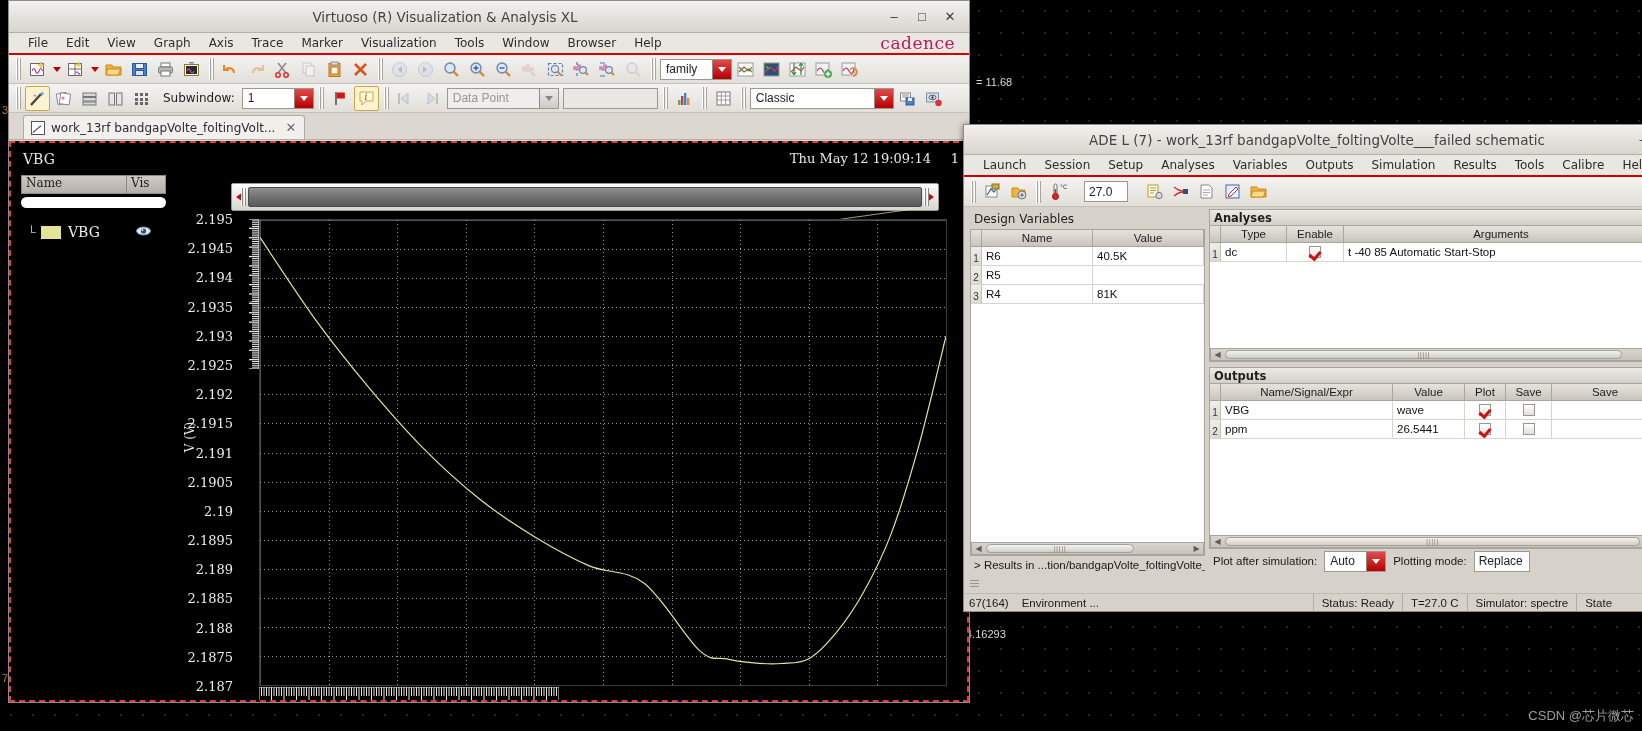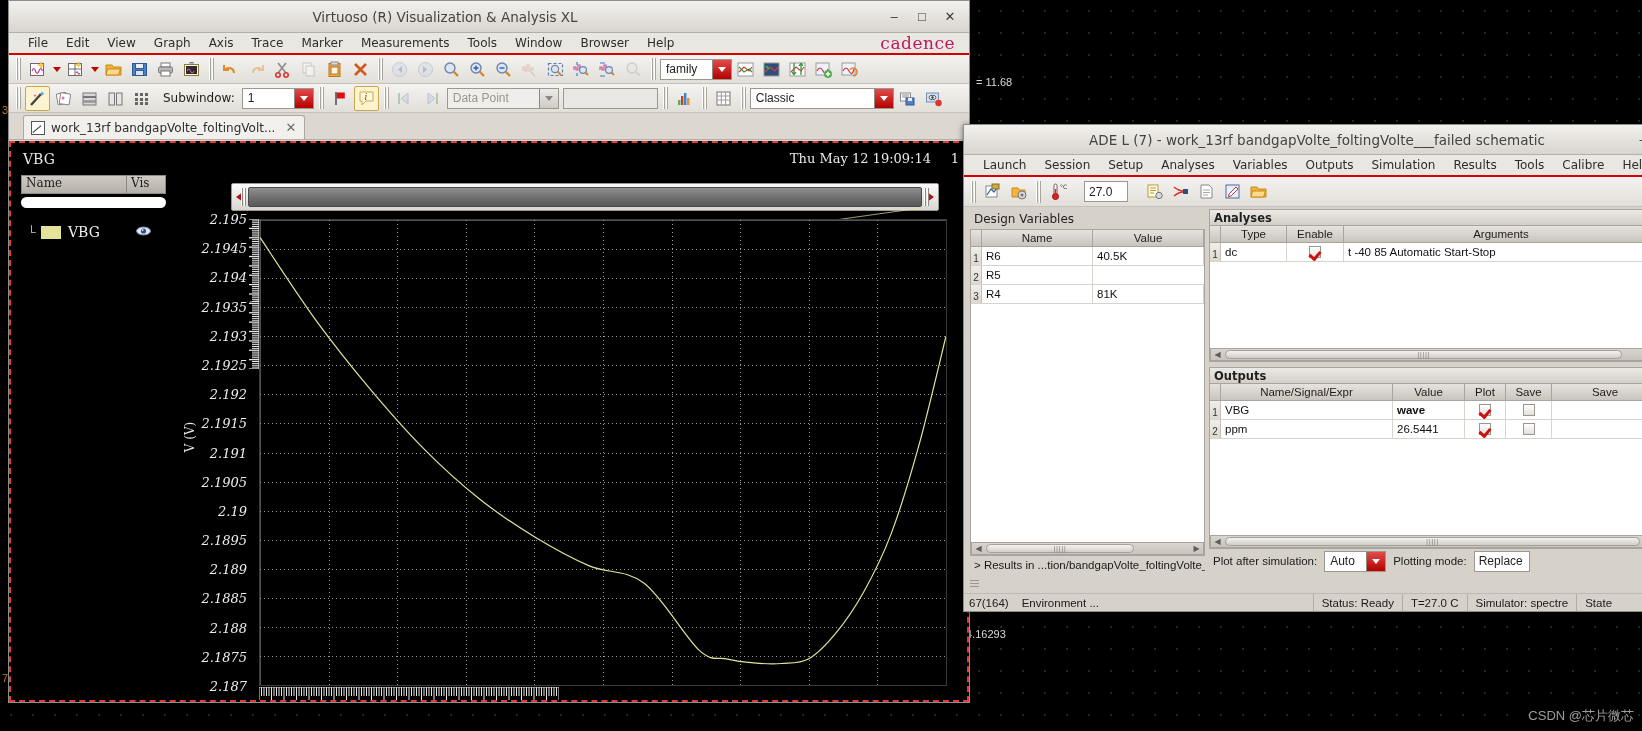--- a/index.html
+++ b/index.html
@@ -207,21 +207,21 @@
 
   #ylabel{
     position:absolute; left:4px; top:50%; transform:translateY(-50%) rotate(-90deg);
     color:#e6e6e6; font-size:12px; font-family:"DejaVu Serif", serif; white-space:nowrap;
   }
   #yticks{
     position:absolute; left:14px; top:46px; bottom:14px; width:62px;
     color:#ededed; font-size:13px; font-family:"DejaVu Serif", serif;
   }
   #yticks div{
-    position:absolute; right:0; transform:translateY(-50%); white-space:nowrap;font-style:italic;
+    position:absolute; right:14px; transform:translateY(-50%); white-space:nowrap;
   }
   #yaxis-rule{
     position:absolute; left:78px; top:46px; bottom:14px; width:10px;
   }
   #plotbox{
     position:absolute; left:88px; right:12px; top:46px; bottom:14px;
     background:#000; border:1px solid #3a3a3a;
     background-image:
       repeating-linear-gradient(to right, rgba(190,190,190,.42) 0 1px, transparent 1px 3px),
       repeating-linear-gradient(to bottom, rgba(190,190,190,.42) 0 1px, transparent 1px 3px);
@@ -343,21 +343,21 @@
   </div>
 
   <div class="menubar">
     <div class="mi">File</div>
     <div class="mi">Edit</div>
     <div class="mi">View</div>
     <div class="mi">Graph</div>
     <div class="mi">Axis</div>
     <div class="mi">Trace</div>
     <div class="mi">Marker</div>
-    <div class="mi">Measurements</div>
+    <div class="mi">Visualization</div>
     <div class="mi">Tools</div>
     <div class="mi">Window</div>
     <div class="mi">Browser</div>
     <div class="mi">Help</div>
     <div style="flex:1"></div>
     <div class="cadence-logo">cadence</div>
   </div>
 
   <div class="toolbar">
     <div class="tgrip"></div>
@@ -1175,21 +1175,21 @@
           <div class="th" style="width:11px;"></div>
           <div class="th" style="width:172px;">Name/Signal/Expr</div>
           <div class="th" style="width:72px;">Value</div>
           <div class="th" style="width:41px;">Plot</div>
           <div class="th" style="width:46px;">Save</div>
           <div class="th" style="flex:1;">Save </div>
         </div>
         <div class="tbl-row">
           <div class="rn">1</div>
           <div class="td" style="width:172px;">VBG</div>
-          <div class="td" style="width:72px;font-weight:bold;">wave</div>
+          <div class="td" style="width:72px;">wave</div>
           <div class="td center" style="width:41px;">
               <span class="chk on"></span>
             </div>
           <div class="td center" style="width:46px;">
               <span class="chk"></span>
             </div>
           <div class="td" style="flex:1;"></div>
         </div>
         <div class="tbl-row">
           <div class="rn">2</div>

